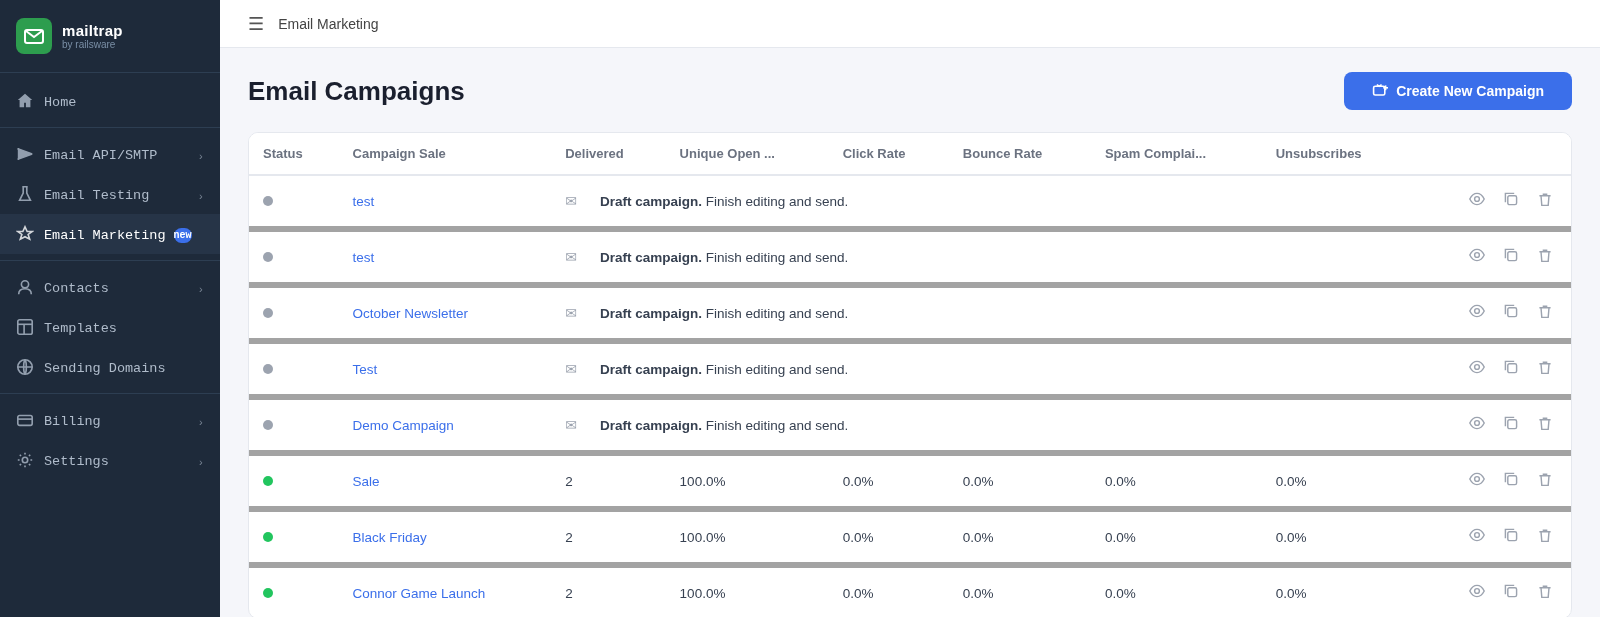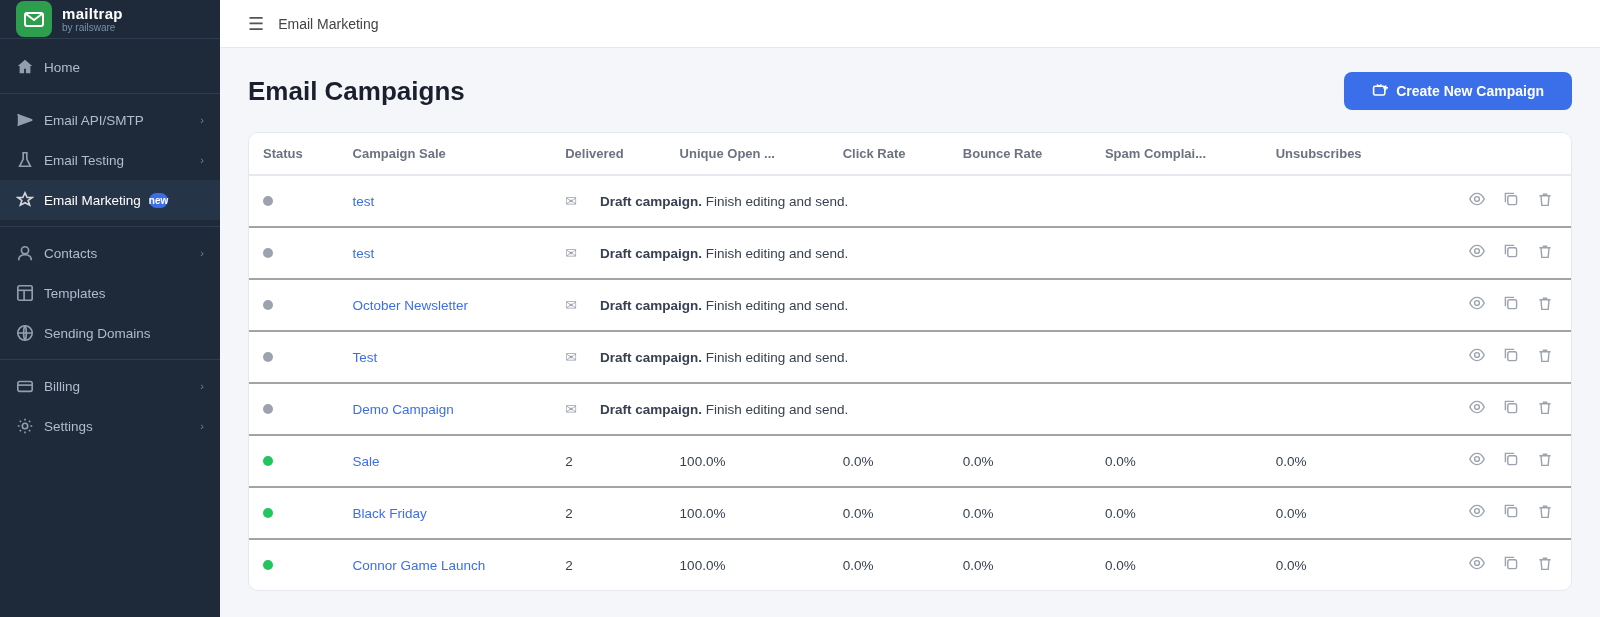--- a/index.html
+++ b/index.html
@@ -11,42 +11,43 @@
       min-width: 220px;
       background: #1e2a3a;
       color: #c8d0dc;
       display: flex;
       flex-direction: column;
       height: 617px;
     }
     .sidebar-logo {
       display: flex;
       align-items: center;
-      padding: 1px 16px;
+      padding: 18px 16px;
       border-bottom: 1px solid #2d3e52;
     }
     .logo-icon {
       width: 36px;
       height: 36px;
       margin-right: 10px;
     }
     .logo-text { display: flex; flex-direction: column; }
     .logo-name { color: #fff; font-size: 15px; font-weight: 700; letter-spacing: 0.3px; }
     .logo-sub { color: #7a8fa6; font-size: 10px; }
 
     .sidebar-nav { flex: 1; padding: 8px 0; }
     .nav-item {
       display: flex;
-      align-items: center;
+      align-items: flex-end;
       padding: 11px 16px;
       cursor: pointer;
       color: #b0bccb;
       font-size: 13.5px;
       transition: background 0.15s;
       position: relative;
+      font-family: Liberation Mono, monospace;
     }
     .nav-item.active { background: #263447; color: #fff; }
     .nav-item .nav-icon { width: 18px; height: 18px; margin-right: 10px; opacity: 0.8; flex-shrink: 0; }
     .nav-item .chevron { margin-left: auto; font-size: 11px; opacity: 0.6; }
     .badge-new {
       background: #3b6fea;
       color: #fff;
       font-size: 10px;
       font-weight: 700;
       padding: 2px 0;
@@ -118,21 +119,21 @@
     }
     thead th {
       padding: 13px 14px;
       text-align: left;
       color: #6b7280;
       font-weight: 600;
       font-size: 13px;
       white-space: nowrap;
     }
     tbody tr {
-      border-bottom: 2px solid #a3a3a3;
+      border-bottom: 6px solid #a3a3a3;
       transition: background 0.1s;
     }
     tbody tr:last-child { border-bottom: none; }
     tbody td {
       padding: 13px 14px;
       color: #374151;
       vertical-align: middle;
     }
     .status-dot {
       width: 10px;

